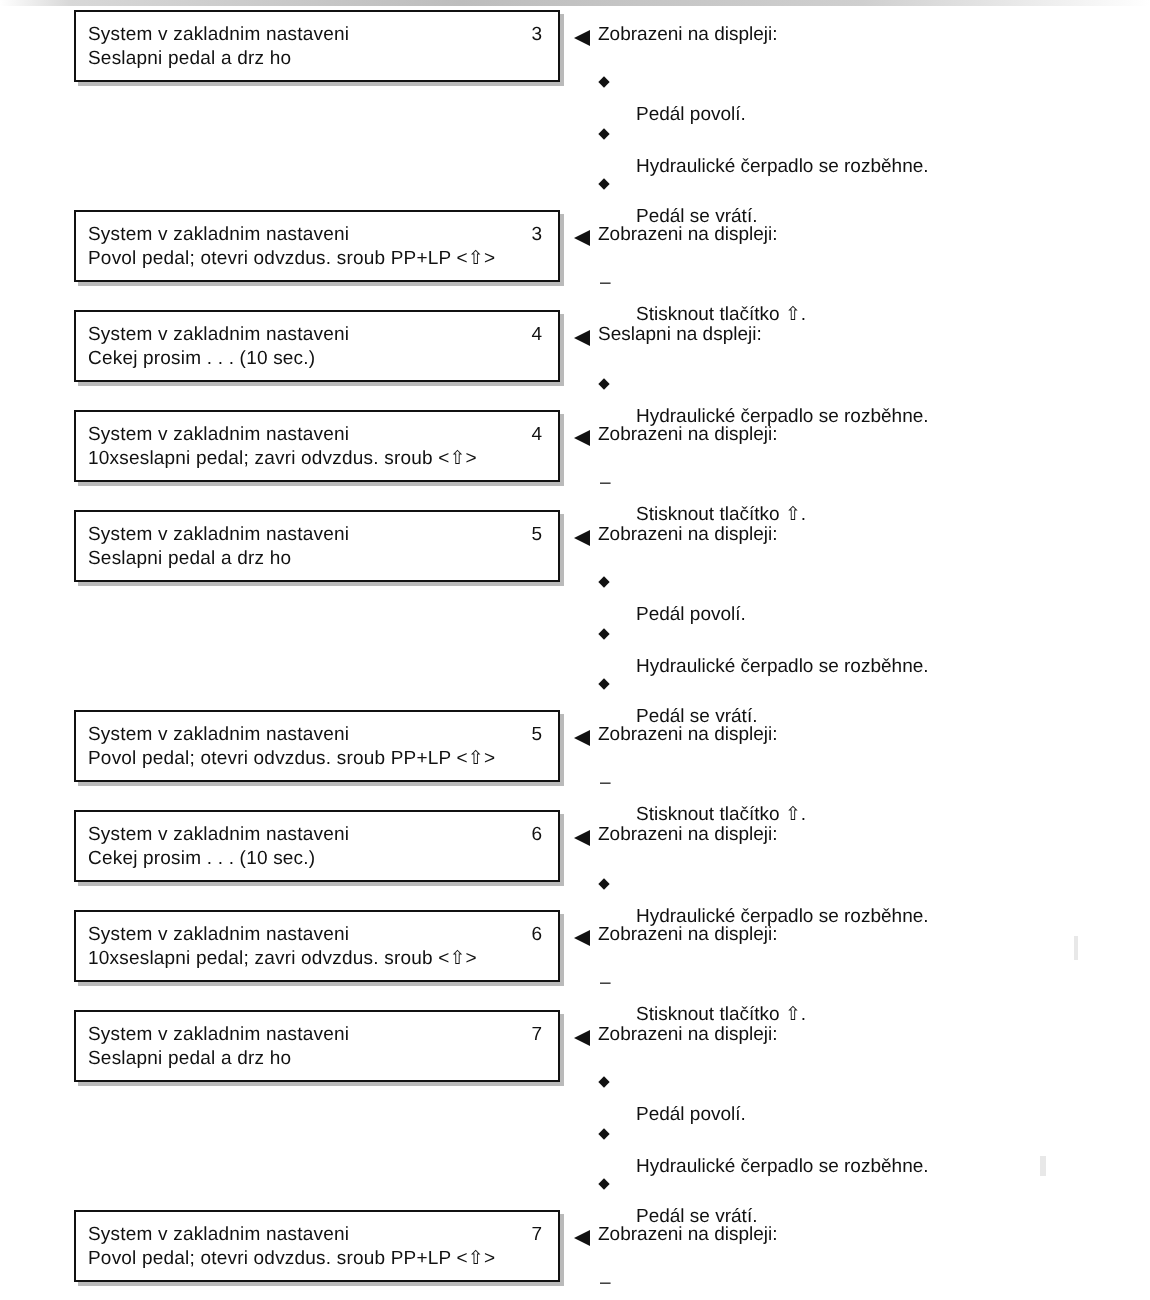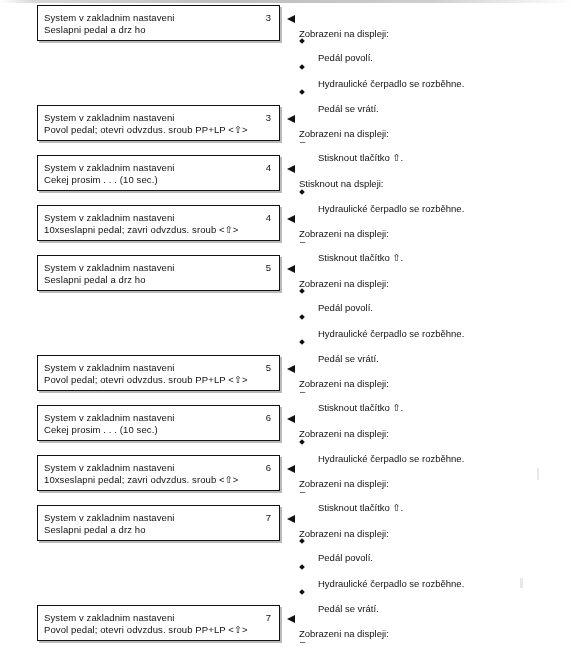--- a/index.html
+++ b/index.html
@@ -73,21 +73,21 @@
     top: 3px;
     width: 0;
     height: 0;
     border-top: 4px solid transparent;
     border-bottom: 4px solid transparent;
     border-right: 8px solid #111111;
   }
   .annotation .ann-text {
     position: absolute;
     left: 12px;
-    top: 16px;
+    top: 0;
     font-size: 9.5px;
     line-height: 11px;
     color: #111111;
   }
 
   .sub-item {
     position: absolute;
     left: 300px;
     white-space: nowrap;
     font-size: 9.5px;
@@ -182,21 +182,21 @@
     <div class="annotation" style="top: 12px;">
       <span class="tri"></span>
       <span class="ann-text">Zobrazeni na displeji:</span>
     </div>
     <div class="annotation" style="top: 112px;">
       <span class="tri"></span>
       <span class="ann-text">Zobrazeni na displeji:</span>
     </div>
     <div class="annotation" style="top: 162px;">
       <span class="tri"></span>
-      <span class="ann-text">Stisknout na dspleji:</span>
+      <span class="ann-text">Seslapni na dspleji:</span>
     </div>
     <div class="annotation" style="top: 212px;">
       <span class="tri"></span>
       <span class="ann-text">Zobrazeni na displeji:</span>
     </div>
     <div class="annotation" style="top: 262px;">
       <span class="tri"></span>
       <span class="ann-text">Zobrazeni na displeji:</span>
     </div>
     <div class="annotation" style="top: 362px;">

